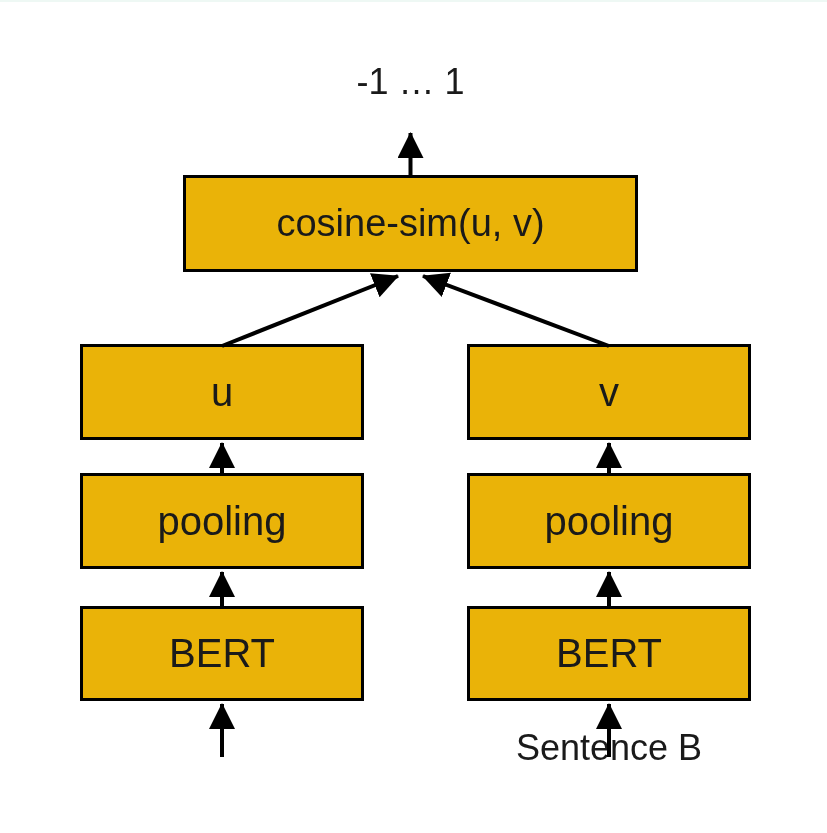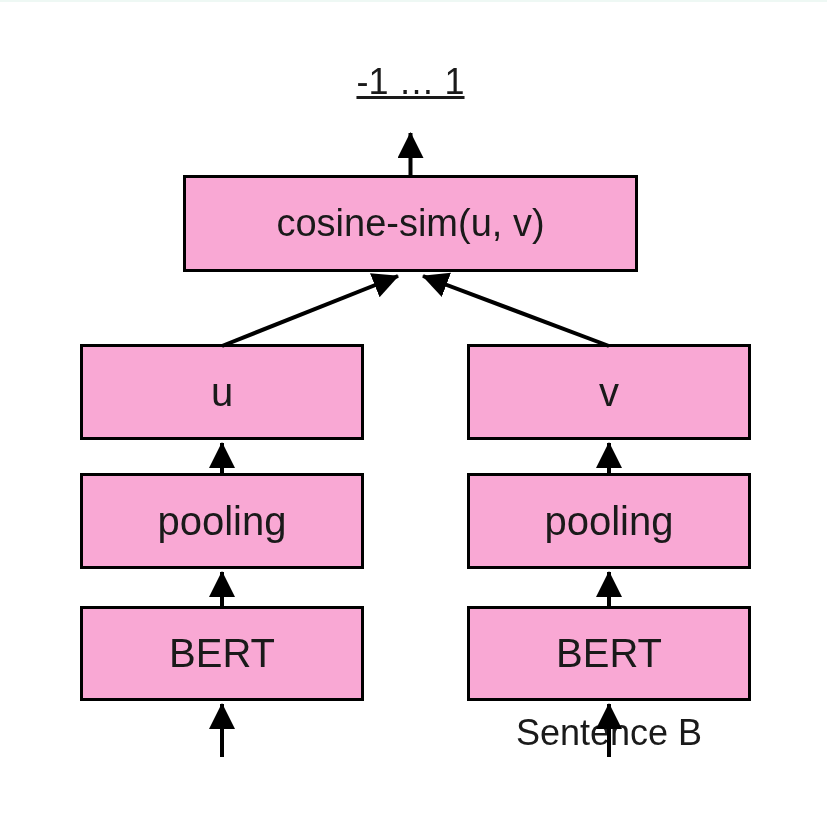--- a/index.html
+++ b/index.html
@@ -18,21 +18,21 @@
   .top-edge {
     position: absolute;
     left: 0; top: 0;
     width: 827px; height: 2px;
     background: #eef8f4;
   }
   .node-box {
     position: absolute;
     box-sizing: border-box;
     border: 3px solid #000000;
-    background: #f9a8d4;
+    background: #eab308;
     display: flex;
     align-items: center;
     justify-content: center;
     font-size: 40px;
     color: #1a1a1a;
     white-space: nowrap;
   }
   .box-cosine  { left: 183px; top: 175px; width: 455px; height: 97px; font-size: 38px; }
   .box-u       { left: 80px;  top: 344px; width: 284px; height: 96px; }
   .box-v       { left: 467px; top: 344px; width: 284px; height: 96px; }
@@ -41,23 +41,23 @@
   .box-bert-l  { left: 80px;  top: 606px; width: 284px; height: 95px; }
   .box-bert-r  { left: 467px; top: 606px; width: 284px; height: 95px; }
   .free-label {
     position: absolute;
     text-align: center;
     font-size: 36px;
     line-height: 44px;
     color: #1a1a1a;
     white-space: nowrap;
   }
-  .label-output { left: 183px; top: 60px;  width: 455px; text-decoration: underline; }
+  .label-output { left: 183px; top: 60px;  width: 455px; }
   .label-sent-a { left: 60px;  top: 750px; width: 324px; }
-  .label-sent-b { left: 447px; top: 711px; width: 324px; }
+  .label-sent-b { left: 447px; top: 726px; width: 324px; }
   .arrow-layer {
     position: absolute;
     left: 0; top: 0;
     width: 827px; height: 833px;
     pointer-events: none;
   }
 </style>
 </head>
 <body>
 

